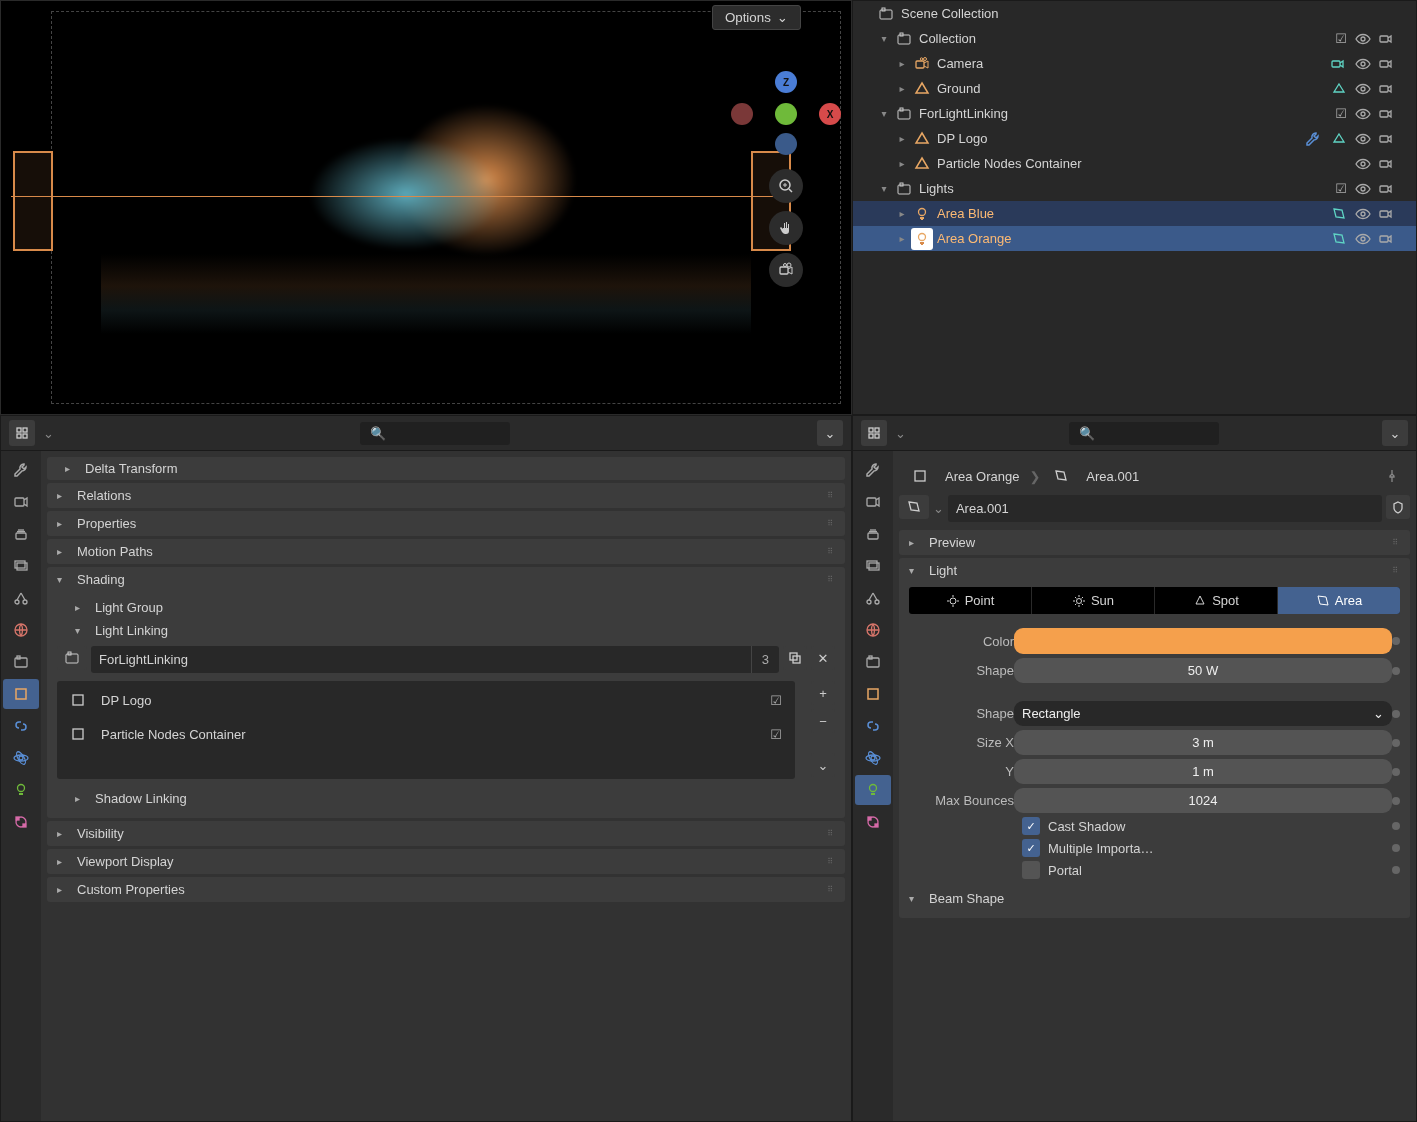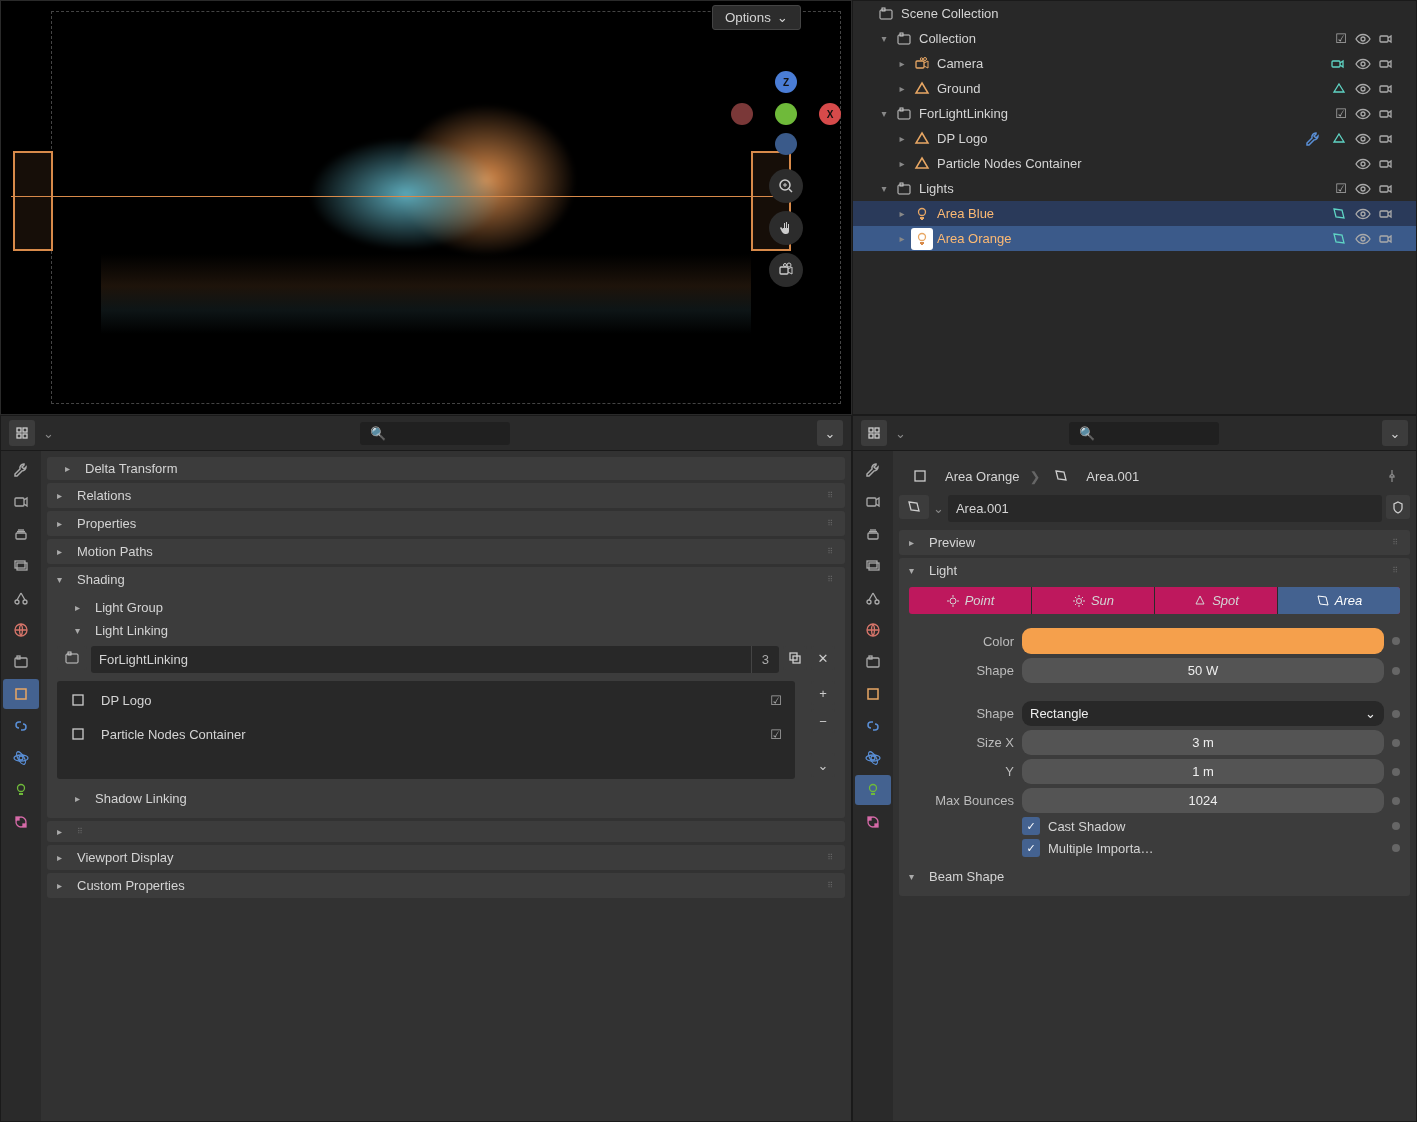--- a/index.html
+++ b/index.html
@@ -76,28 +76,28 @@
 .search-field { display: flex; align-items: center; background: #202020; border-radius: 3px; padding: 4px 10px; flex: 0 0 auto; width: 150px; }
 
 .dd-toggle { width: 26px; height: 26px; background: #3c3c3c; border-radius: 3px; display: flex; align-items: center; justify-content: center; }
 
 
 .breadcrumb { display: flex; align-items: center; gap: 10px; padding: 8px 10px; }
 .breadcrumb .bc-sep { color: #666; }
 .pin-btn { margin-left: auto; color: #888; }
 
 
-.field-row { display: flex; align-items: center; gap: 8px; margin: 4px 0; }
+.field-row { display: flex; align-items: center; gap: 0; margin: 4px 0; }
 .field-label { width: 105px; text-align: right; color: #bbb; }
 .field-input { flex: 1; background: #545454; border-radius: 9px; padding: 5px 8px; text-align: center; color: #eee; }
 .field-input.swatch { background: #f5a04c; height: 26px; }
 .field-input.select { background: #282828; text-align: left; display: flex; justify-content: space-between; align-items: center; }
 .field-dot { width: 8px; height: 8px; border-radius: 50%; background: #666; }
 
-.btn-group { display: flex; background: #be185d; border-radius: 3px; overflow: hidden; font-style: italic; }
+.btn-group { display: flex; background: #000000; border-radius: 3px; overflow: hidden; }
 .btn-group .bg-btn { flex: 1; padding: 6px 8px; display: flex; align-items: center; justify-content: center; gap: 5px; border-right: 1px solid #2a2a2a; cursor: pointer; }
 .btn-group .bg-btn:last-child { border-right: none; }
 .btn-group .bg-btn.active { background: #446290; color: #fff; }
 
 .checkbox-row { display: flex; align-items: center; gap: 8px; margin: 4px 0 4px 113px; }
 .cbox { width: 18px; height: 18px; border-radius: 3px; background: #545454; display: flex; align-items: center; justify-content: center; color: #fff; font-size: 11px; }
 .cbox.checked { background: #446290; }
 .cbox-label { flex: 1; white-space: nowrap; overflow: hidden; text-overflow: ellipsis; }
 
 svg { display: block; }
@@ -607,20 +607,21 @@
             </div>
             <div class="panel-title sub-panel" style="margin-top:8px">
                 <span class="chev">▸</span>
                 <span class="pt-label">Shadow Linking</span>
               </div>
           </div>
         </div>
         <div class="panel-section">
           <div class="panel-title">
               <span class="chev">▸</span>
+              <span class="pt-label">Visibility</span>
               <span class="panel-drag">⠿</span>
             </div>
         </div>
         <div class="panel-section">
           <div class="panel-title">
               <span class="chev">▸</span>
               <span class="pt-label">Viewport Display</span>
               <span class="panel-drag">⠿</span>
             </div>
         </div>
@@ -852,20 +853,25 @@
             <div class="checkbox-row">
               <div class="cbox checked">✓</div>
               <div class="cbox-label">Cast Shadow</div>
               <div class="field-dot"></div>
             </div>
             <div class="checkbox-row">
               <div class="cbox checked">✓</div>
               <div class="cbox-label">Multiple Importa…</div>
               <div class="field-dot"></div>
             </div>
+            <div class="checkbox-row">
+              <div class="cbox"></div>
+              <div class="cbox-label">Portal</div>
+              <div class="field-dot"></div>
+            </div>
 
             <div class="panel-title sub-panel" style="margin-top:8px;padding-left:0">
                 <span class="chev">▾</span>
                 <span class="pt-label">Beam Shape</span>
               </div>
           </div>
         </div>
       </div>
     </div>
   </div>

